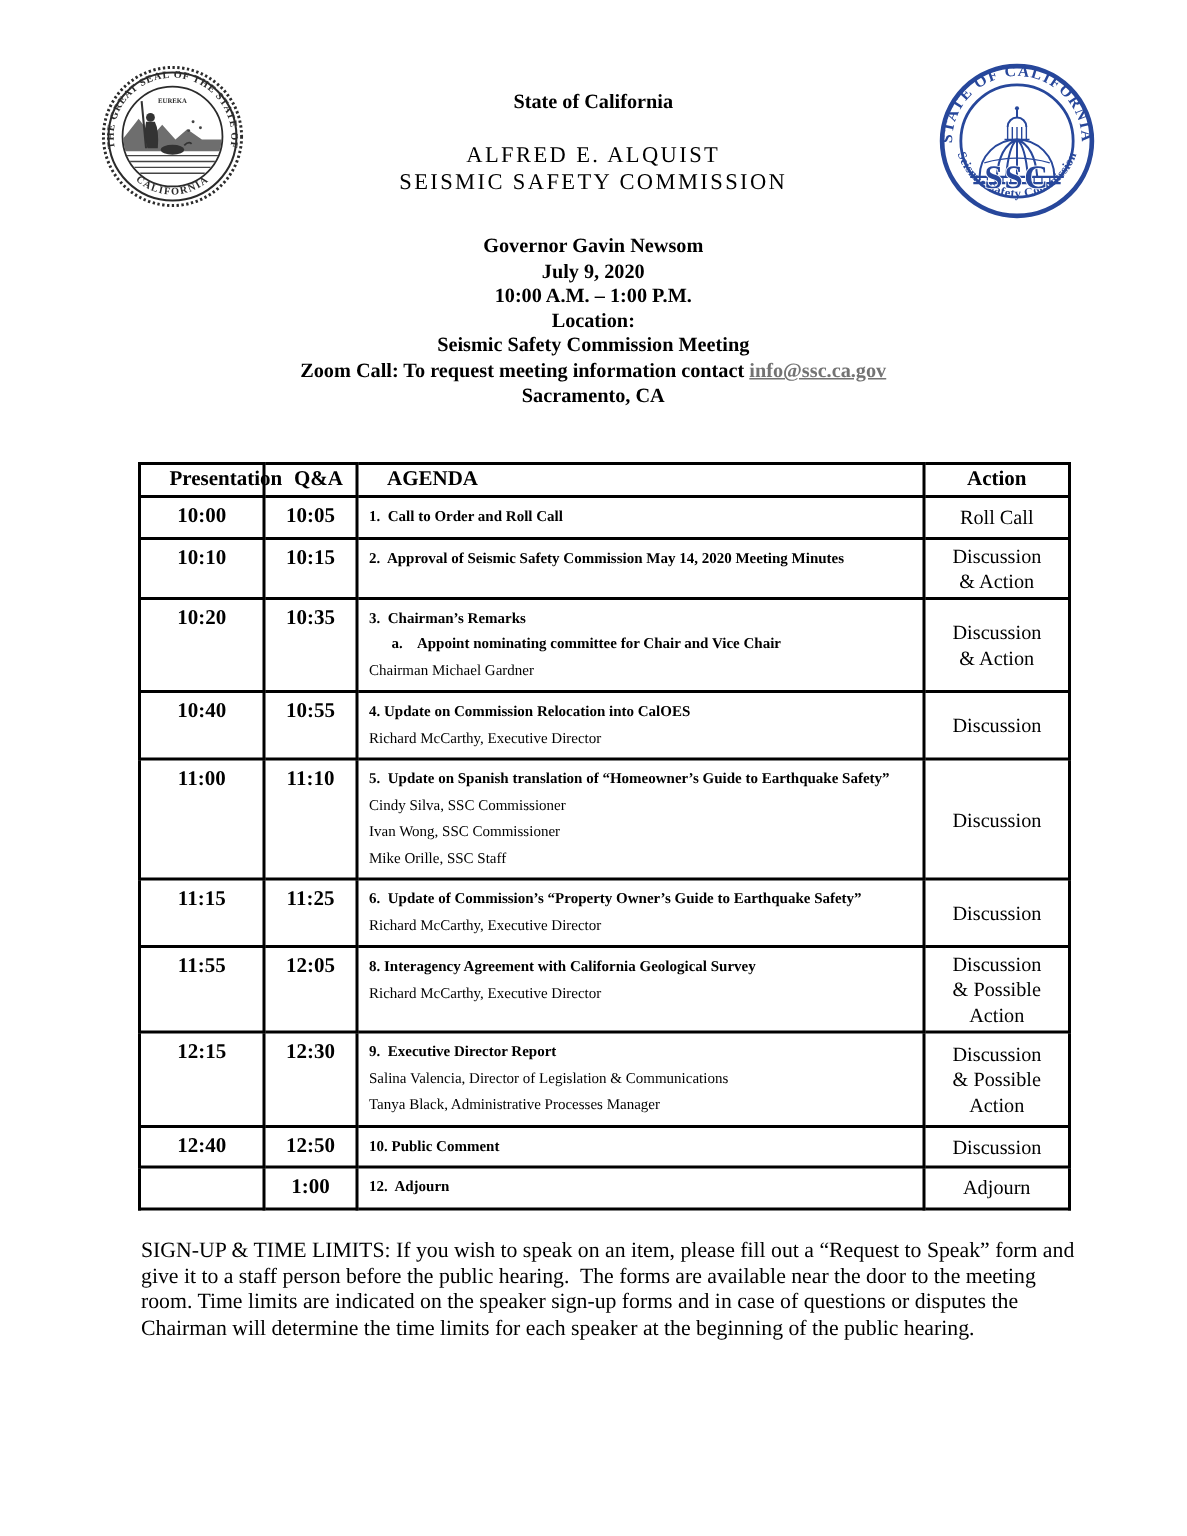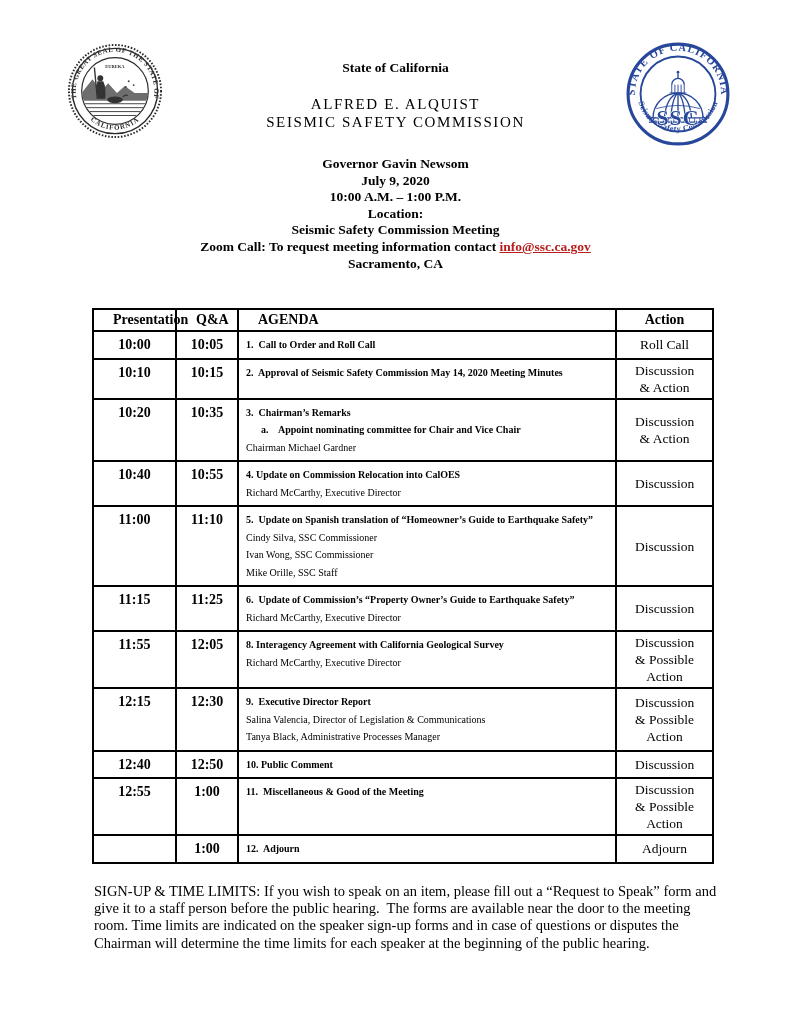--- a/index.html
+++ b/index.html
@@ -14,21 +14,21 @@
   }
   
   .header { position:relative; height:150px; }
   .seal-left  { position:absolute; left:66px;  top:42px; width:98px;  height:98px; }
   .logo-right { position:absolute; left:626px; top:42px; width:104px; height:104px; }
   .header-text { text-align:center; padding-top:60px; }
   .state-line { font-weight:bold; font-size:13.5px; }
   .org-lines  { margin-top:19px; font-size:15px; letter-spacing:1.6px; line-height:18px; font-weight:normal; }
   
   .meeting-info { text-align:center; font-weight:bold; font-size:13.5px; line-height:16.6px; margin-top:6px; }
-  .meeting-info .email { color:#b91c1c; text-decoration:underline; cursor:pointer; }
+  .meeting-info .email { color:#737373; text-decoration:underline; cursor:pointer; }
   
   table.agenda { border-collapse:collapse; table-layout:fixed; width:620px; margin:36px 0 0 92px; }
   table.agenda th, table.agenda td { border:2px solid #000; }
   table.agenda th { font-size:14px; font-weight:bold; padding:2px 19px; }
   th.h-pres   { text-align:left;  padding-left:3px; }
   th.h-qa     { text-align:center;margin-top:36px; }
   th.h-agenda { text-align:left;  padding-left:8px; }
   th.h-action { text-align:center; }
   td.cell-time   { font-weight:bold; text-align:center; vertical-align:top; padding:5px 2px 4px; font-size:14px; }
   td.cell-agenda { vertical-align:top; padding:4px 4px 4px 7px; }
@@ -219,28 +219,20 @@
         </tr>
         <tr>
           <td class="cell-time">12:40</td>
           <td class="cell-time">12:50</td>
           <td class="cell-agenda">
             <div class="agenda-line b">10. Public Comment</div>
           </td>
           <td class="cell-action">Discussion</td>
         </tr>
         <tr>
-          <td class="cell-time">12:55</td>
-          <td class="cell-time">1:00</td>
-          <td class="cell-agenda">
-            <div class="agenda-line b">11.  Miscellaneous &amp; Good of the Meeting</div>
-          </td>
-          <td class="cell-action">Discussion &amp; Possible Action</td>
-        </tr>
-        <tr>
           <td class="cell-time"></td>
           <td class="cell-time">1:00</td>
           <td class="cell-agenda">
             <div class="agenda-line b">12.  Adjourn</div>
           </td>
           <td class="cell-action">Adjourn</td>
         </tr>
       </tbody>
   </table>
 

